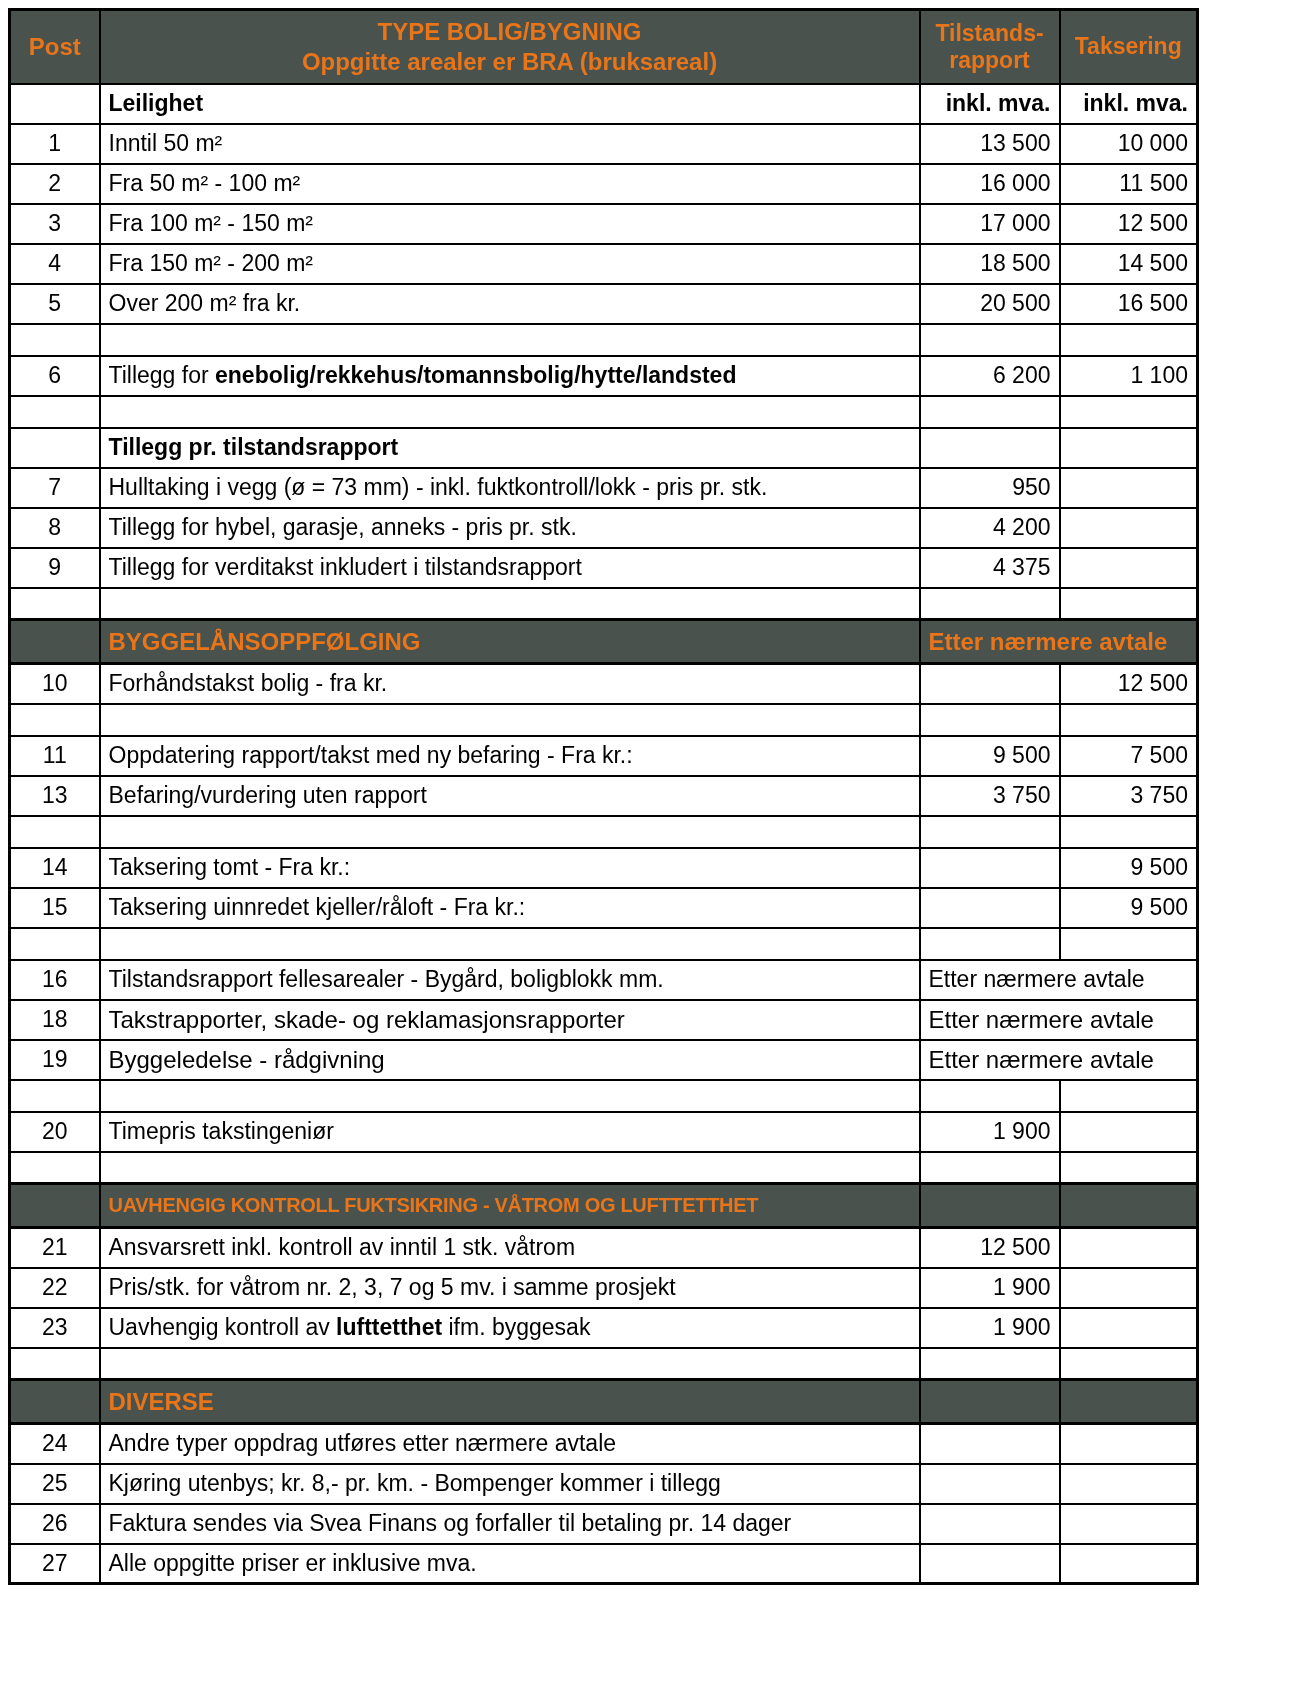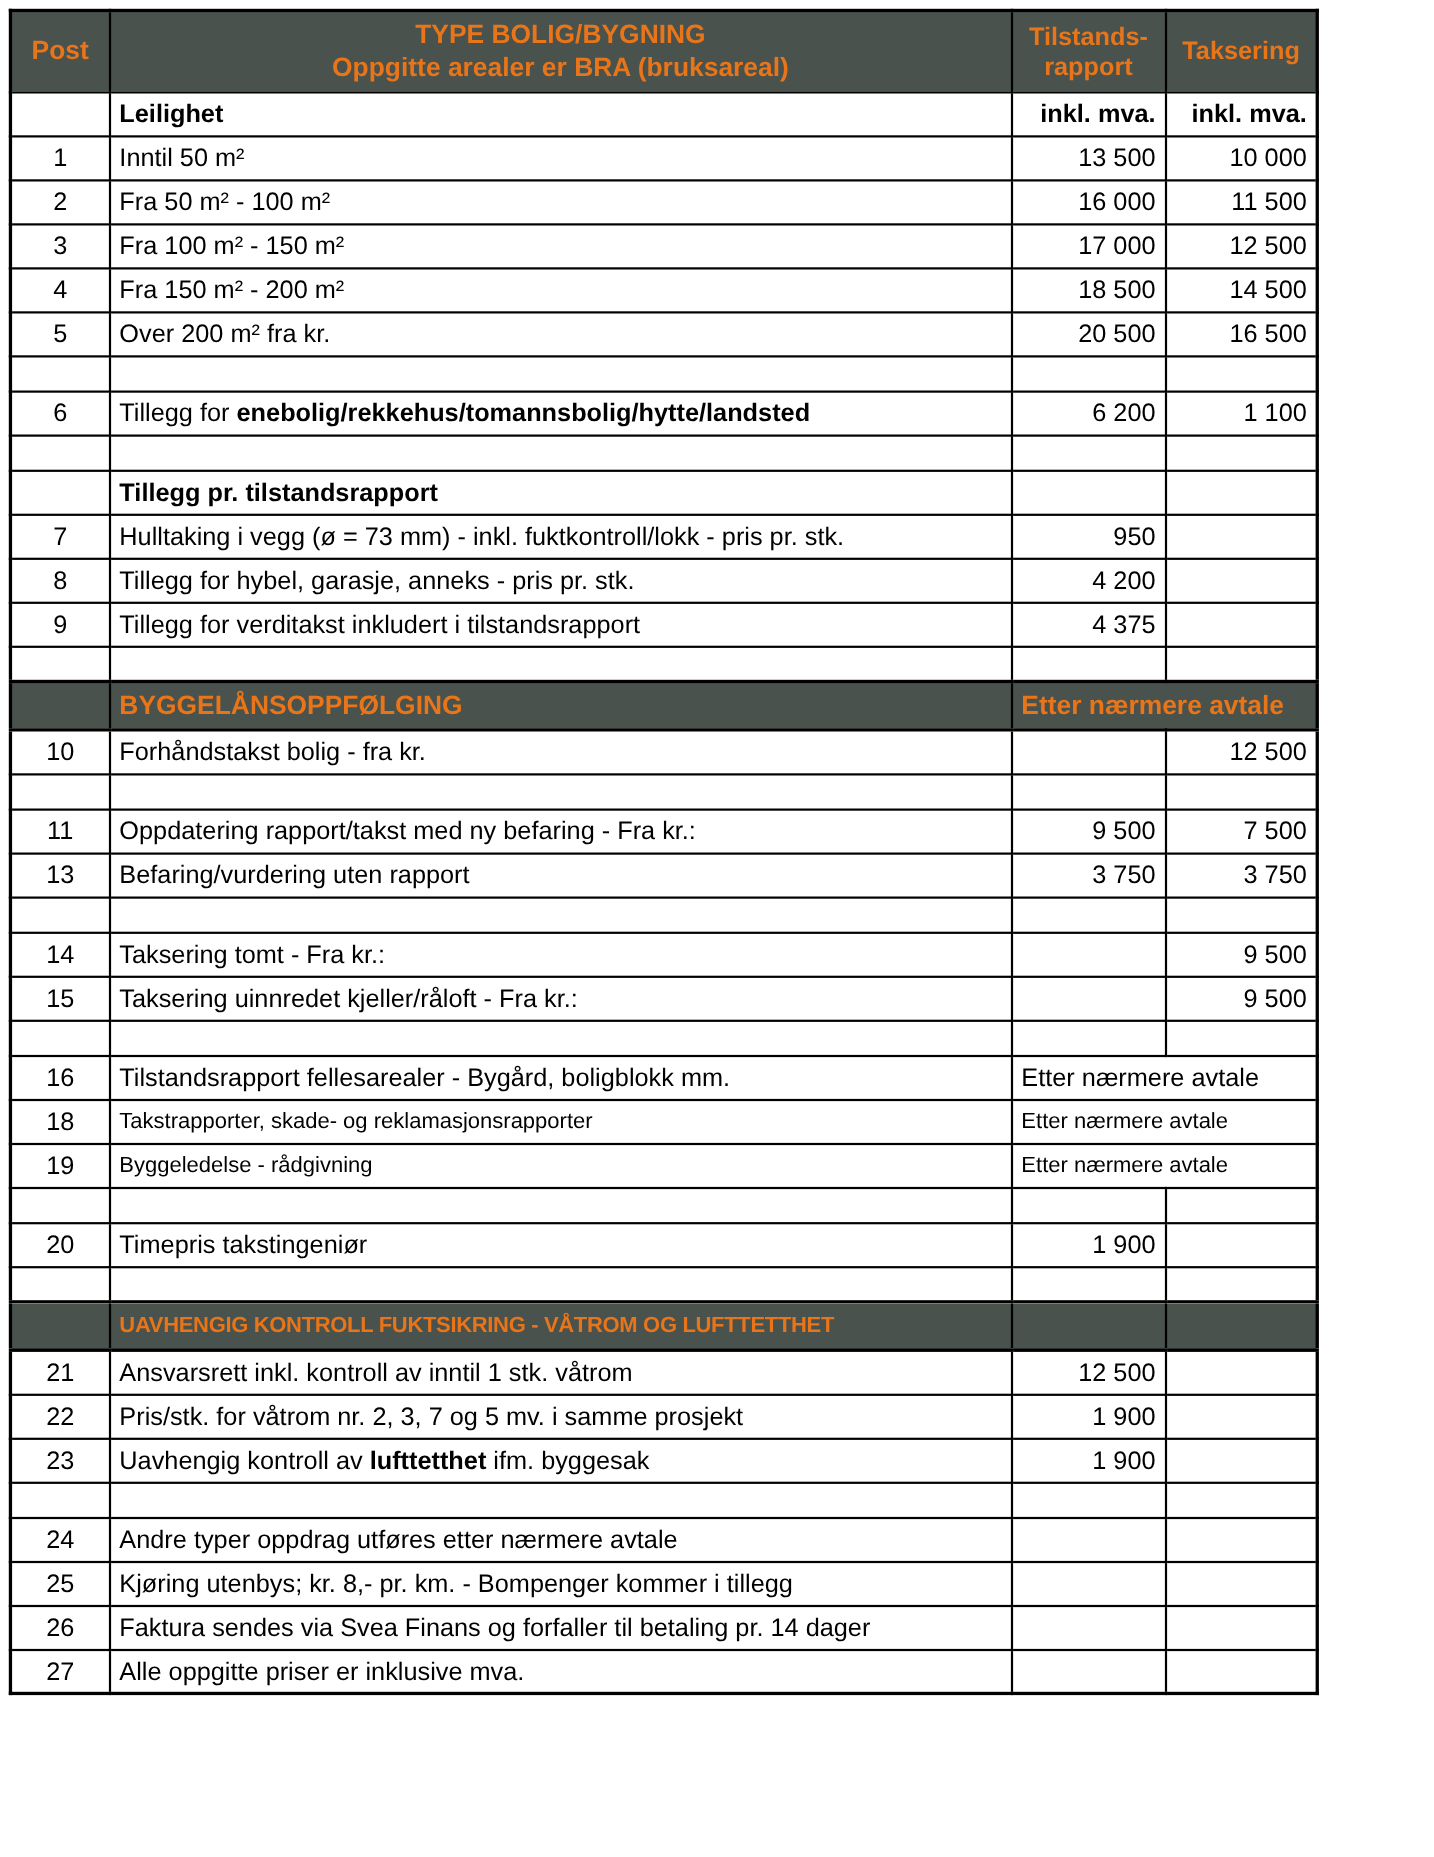--- a/index.html
+++ b/index.html
@@ -32,21 +32,21 @@
     font-size:24px;
     height:74px;
     text-align:center;
     line-height:30px;
   }
   thead th.colhead-price{font-size:23px;line-height:27px;}
   tbody td{background:#ffffff;font-size:23px;}
   tr.data td, tr.sub td{height:40px;}
   tr.empty td{height:32px;}
   tr.sub td{font-weight:700;}
-  tr.data.small td.desc, tr.data.small td.span-cell{font-size:20px;}
+  tr.data.small td.desc, tr.data.small td.span-cell{font-size:24px;}
   tr.section td{
     background:var(--header-bg);
     color:var(--accent);
     font-weight:700;
     font-size:24px;
     height:44px;
     border-top:3px solid var(--border);
     border-bottom:3px solid var(--border);
   }
   tr.section.small td.desc{font-size:20px;letter-spacing:-0.3px;}
@@ -279,20 +279,26 @@
           <td class="desc"><span>Uavhengig kontroll av </span><b>lufttetthet</b><span> ifm. byggesak</span></td>
           <td class="num">1 900</td>
           <td class="num"></td>
         </tr>
         <tr class="empty">
           <td class="post"></td>
           <td class="desc"></td>
           <td class="num"></td>
           <td class="num"></td>
         </tr>
+        <tr class="section">
+          <td class="post"></td>
+          <td class="desc">DIVERSE</td>
+          <td class="num"></td>
+          <td class="num"></td>
+        </tr>
         <tr class="data">
           <td class="post">24</td>
           <td class="desc">Andre typer oppdrag utføres etter nærmere avtale</td>
           <td class="num"></td>
           <td class="num"></td>
         </tr>
         <tr class="data">
           <td class="post">25</td>
           <td class="desc">Kjøring utenbys; kr. 8,- pr. km. - Bompenger kommer i tillegg</td>
           <td class="num"></td>

